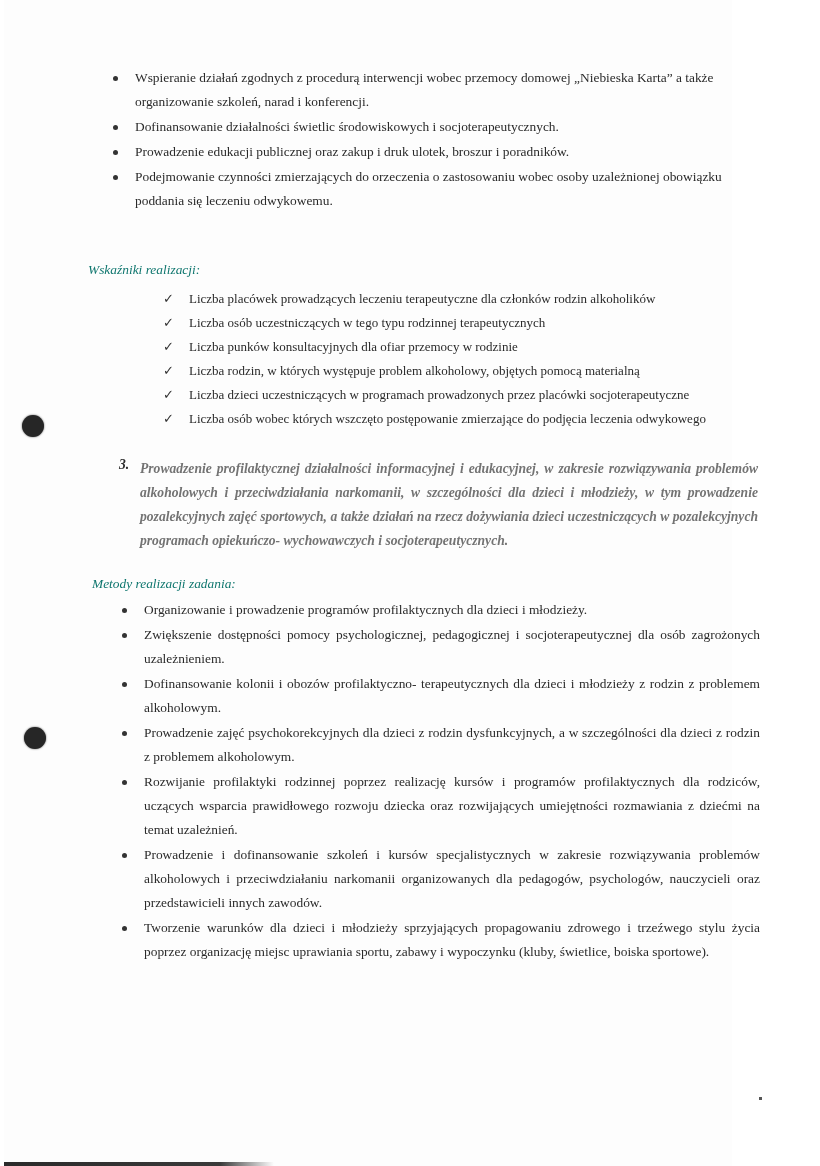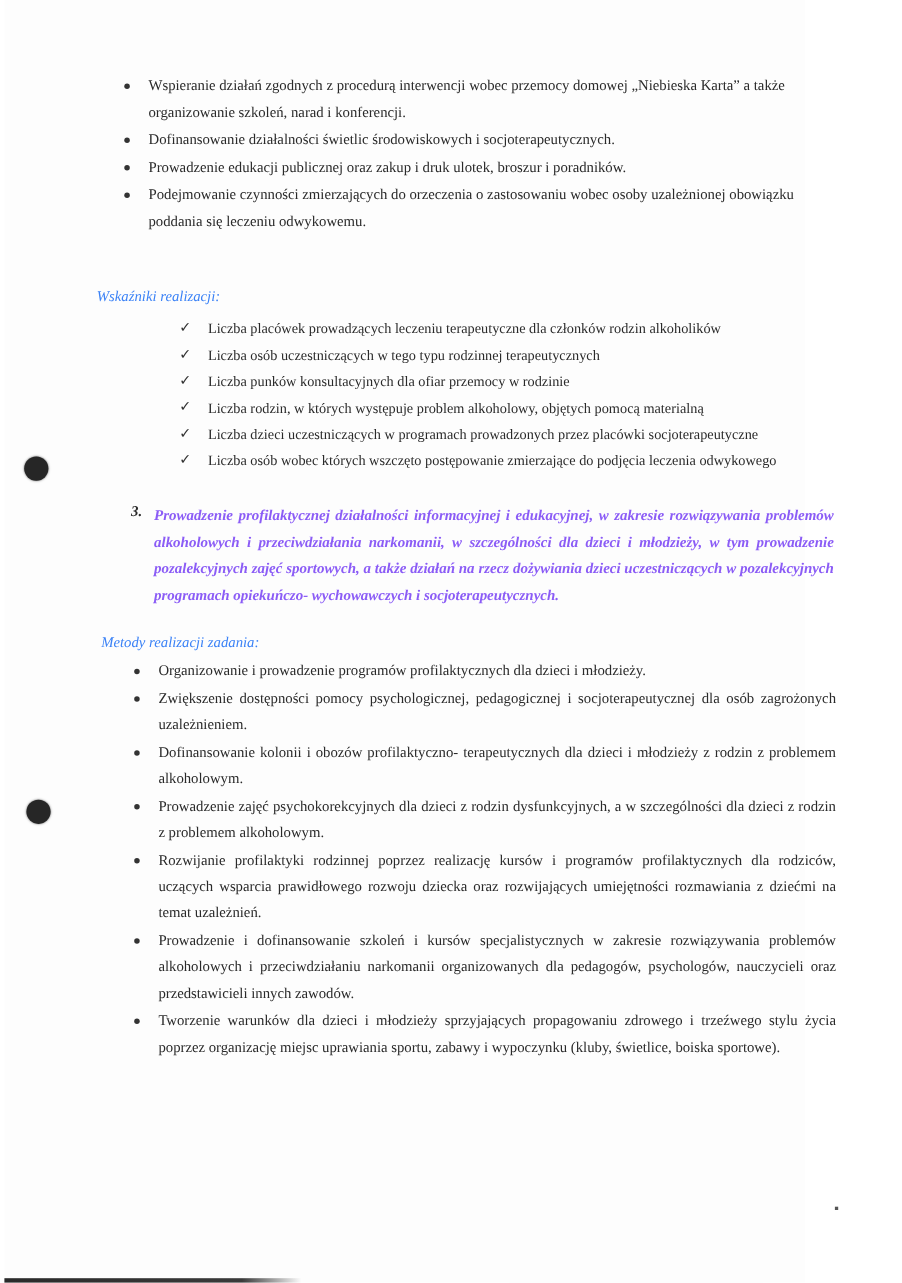--- a/index.html
+++ b/index.html
@@ -69,21 +69,21 @@
     .top-list {
       left: 131px;
       top: 66px;
       width: 630px;
     }
     .top-list .bullet-dot { left: -22px; }
     .heading-italic {
       position: absolute;
       font-style: italic;
       font-size: 13.4px;
-      color: #3b82f6;
+      color: #0f766e;
     }
     ul.checks {
       list-style: none;
       margin: 0;
       padding: 0;
       position: absolute;
       left: 185px;
       top: 287px;
       width: 600px;
     }
@@ -112,21 +112,21 @@
       position: absolute;
       left: 136px;
       top: 457px;
       width: 618px;
       font-weight: bold;
       font-style: italic;
       font-size: 13.6px;
       line-height: 24px;
       text-align: justify;
       text-align-last: left;
-      color: #8b5cf6;
+      color: #737373;
     }
     .methods-list {
       left: 140px;
       top: 598px;
       width: 616px;
     }
     .methods-list li { text-align: justify; text-align-last: left; }
     .methods-list .bullet-dot { left: -22px; }
   </style>
 </head>

